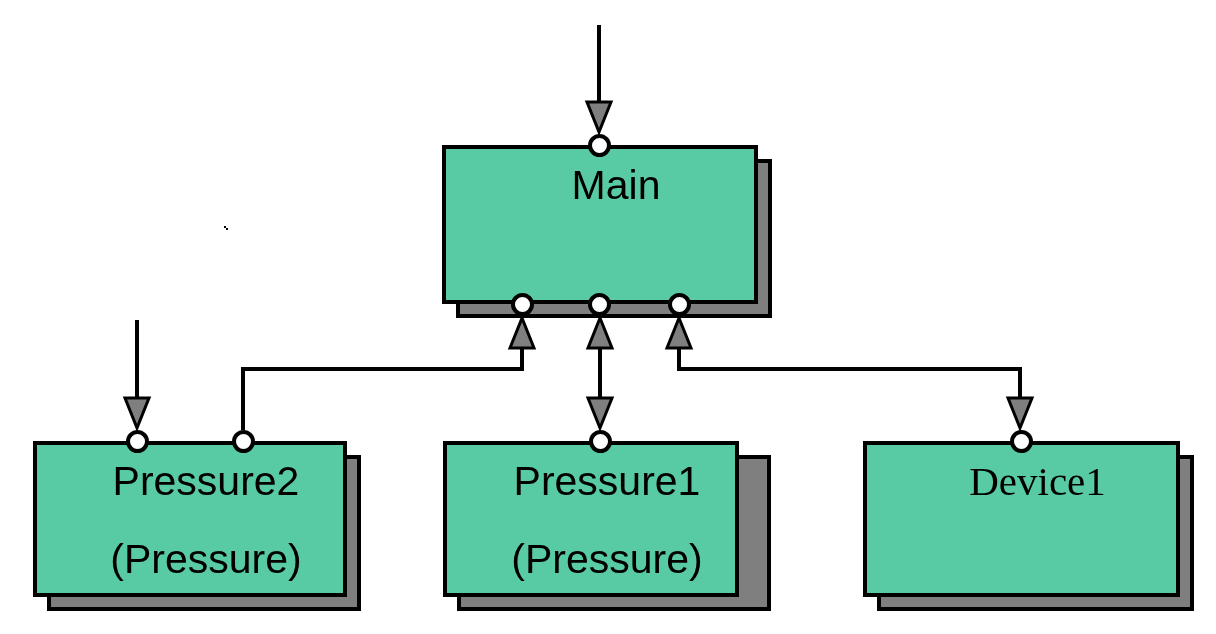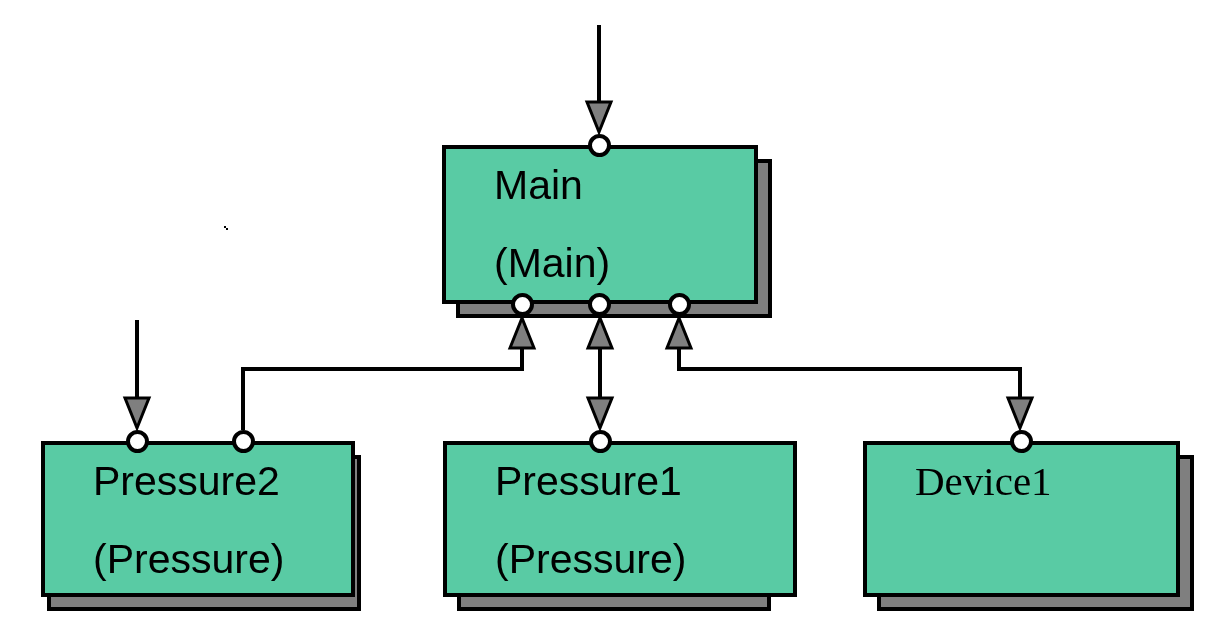--- a/index.html
+++ b/index.html
@@ -25,20 +25,21 @@
     background: var(--node-fill, #59cba4);
     border: 4px solid var(--node-border, #000000);
     box-sizing: border-box;
   }
 
   .node .label,
   .node .sublabel {
     position: absolute;
     left: 0;
     right: 16px;
+    text-align: center;
     color: var(--label-color, #000000);
     font-size: 41px;
     line-height: 44px;
     white-space: nowrap;
     padding-left: 48px;
   }
   .node .label   { top: 14px; }
   .node .sublabel{ top: 92px; }
 
   .port {
@@ -113,29 +114,28 @@
     </g>
     <g>
       <path class="wire" d="M679,348 V369 H1020 V398"></path>
       <polygon class="head" points="679,318 667,348 691,348"></polygon>
       <polygon class="head" points="1020,428 1008,398 1032,398"></polygon>
     </g>
   </svg>
 
   <div class="node" style="left:442px; top:145px; width:316px; height:159px; z-index:5;">
     <div class="label">Main</div>
-    <div class="sublabel">(Main)</div>
   </div>
 
-  <div class="node" style="left:33px; top:441px; width:314px; height:156px; z-index:5;margin-left:8px;">
+  <div class="node" style="left:33px; top:441px; width:314px; height:156px; z-index:5;">
     <div class="label">Pressure2</div>
     <div class="sublabel">(Pressure)</div>
   </div>
 
-  <div class="node" style="left:443px; top:441px; width:354px; height:156px; z-index:5;">
+  <div class="node" style="left:443px; top:441px; width:296px; height:156px; z-index:5;">
     <div class="label">Pressure1</div>
     <div class="sublabel">(Pressure)</div>
   </div>
 
   <div class="node" style="left:863px; top:441px; width:317px; height:156px; z-index:5;font-family:Liberation Serif, serif;">
     <div class="label">Device1</div>
   </div>
 
   <div class="port" style="left:588px;  top:134px;"></div>
   <div class="port" style="left:511px;  top:293px;"></div>

